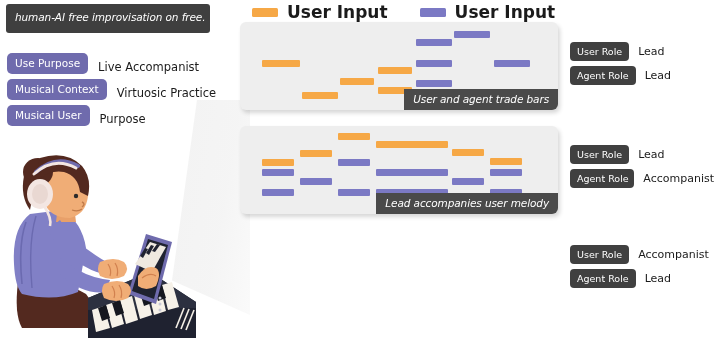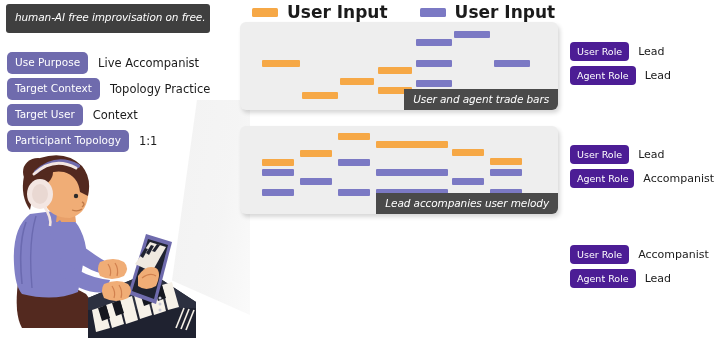--- a/index.html
+++ b/index.html
@@ -20,21 +20,21 @@
     box-sizing:border-box;
   }
   .desc-line{
     color:#ffffff;font-size:10.5px;line-height:13.5px;
     font-style:italic;font-family:"DejaVu Sans", sans-serif;
     letter-spacing:-0.1px;white-space:nowrap;
   }
   .desc-line b{font-weight:700;font-style:italic;}
 
   .chips{position:absolute;left:7px;top:52px;width:230px;}
-  .chip-row{display:flex;align-items:center;height:22px;margin-bottom:4px;}
+  .chip-row{display:flex;align-items:flex-end;height:22px;margin-bottom:4px;}
   .chip{
     background:#6f6bad;color:#ffffff;border-radius:5px;
     font-size:10.5px;line-height:1;padding:5px 8px 6px 8px;
     white-space:nowrap;font-family:"DejaVu Sans", sans-serif;
   }
   .chip-val{
     color:#1b1b1b;font-size:11.5px;margin-left:10px;white-space:nowrap;
     font-family:"DejaVu Sans", sans-serif;
   }
 
@@ -81,21 +81,21 @@
     white-space:nowrap;letter-spacing:-0.1px;
   }
 
   
   .roles{position:absolute;left:570px;width:144px;}
   #roles0{top:42px;}
   #roles1{top:145px;}
   #roles2{top:245px;}
   .role-row{display:flex;align-items:center;height:19px;margin-bottom:5px;}
   .role-chip{
-    background:#4c1d95;color:#ffffff;border-radius:4px;
+    background:#404040;color:#ffffff;border-radius:4px;
     font-size:9.5px;line-height:1;padding:5px 7px 5px 7px;
     white-space:nowrap;font-family:"DejaVu Sans", sans-serif;
     min-width:54px;text-align:center;box-sizing:border-box;
   }
   .role-val{
     color:#1b1b1b;font-size:11px;margin-left:9px;white-space:nowrap;
     font-family:"DejaVu Sans", sans-serif;
   }
 </style>
 </head>
@@ -106,30 +106,26 @@
   <div class="desc-box">
     <div class="desc-line">human-AI free improvisation on free.</div>
   </div>
 
   <div class="chips">
     <div class="chip-row">
       <span class="chip">Use Purpose</span>
       <span class="chip-val">Live Accompanist</span>
     </div>
     <div class="chip-row">
-      <span class="chip">Target Context</span>
-      <span class="chip-val">Topology Practice</span>
+      <span class="chip">Musical Context</span>
+      <span class="chip-val">Virtuosic Practice</span>
     </div>
     <div class="chip-row">
-      <span class="chip">Target User</span>
-      <span class="chip-val">Context</span>
-    </div>
-    <div class="chip-row">
-      <span class="chip">Participant Topology</span>
-      <span class="chip-val">1:1</span>
+      <span class="chip">Musical User</span>
+      <span class="chip-val">Purpose</span>
     </div>
   </div>
 
   <div class="wedge"></div>
 
   <div class="illo">
     <svg viewBox="0 0 210 192" width="210" height="192" xmlns="http://www.w3.org/2000/svg">
 
       <path d="M18 130 Q14 162 22 176 L96 176 Q100 160 86 142 Q60 126 18 130 Z" fill="#53291f"></path>
 

